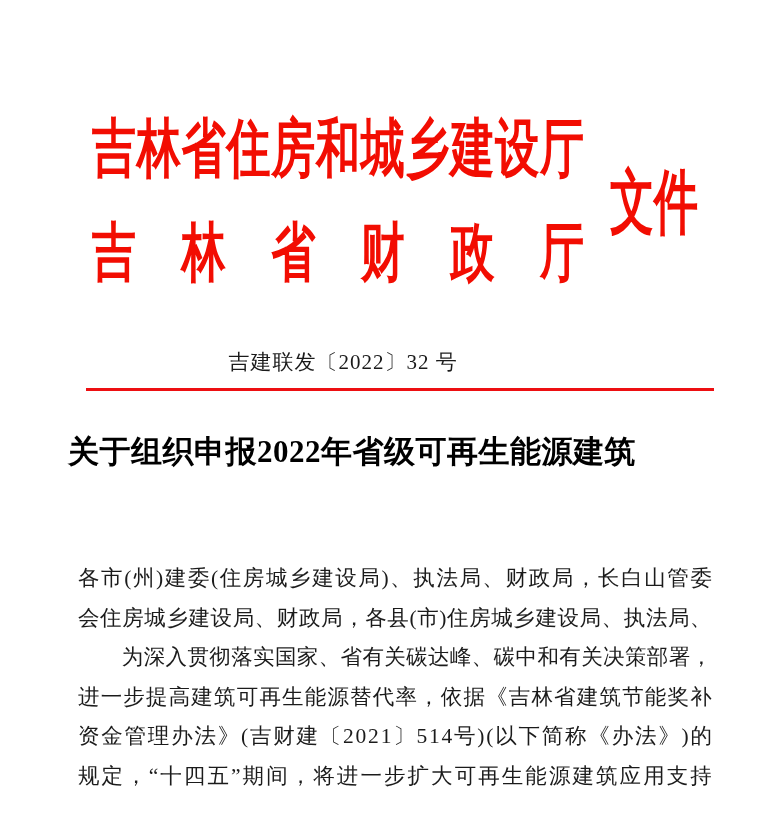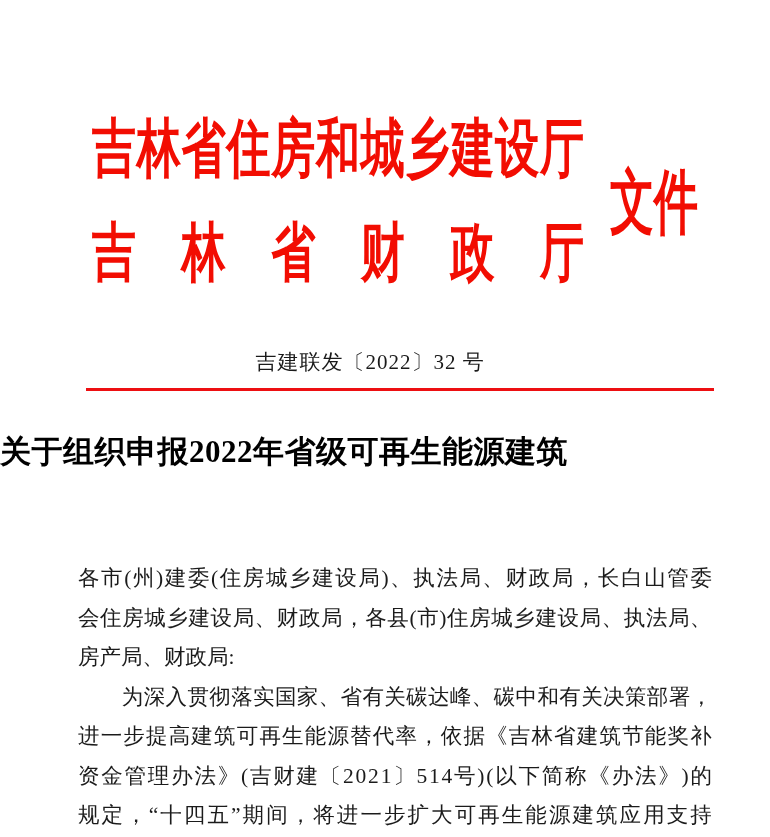--- a/index.html
+++ b/index.html
@@ -21,31 +21,31 @@
   .doc-label{
     position:absolute;left:610px;top:182px;width:110px;height:44px;
     color:#f20d02;font-weight:bold;font-size:44px;line-height:44px;
     transform:scaleY(1.6);transform-origin:44px 50%;
     white-space:nowrap;
   }
   
   .ref-num{
     position:absolute;left:0;top:348px;width:686px;
     text-align:center;font-size:21px;line-height:28px;
-    color:#1a1a1a;letter-spacing:1px;padding-left:27px;
+    color:#1a1a1a;letter-spacing:1px;
   }
   
   .red-rule{
     position:absolute;left:86px;top:388px;width:628px;height:3px;
     background:#ed0f12;
   }
   
   .title{
     position:absolute;left:0;top:430px;width:636px;
-    text-align:left;color:#000000;font-weight:bold;
+    text-align:right;color:#000000;font-weight:bold;
     font-size:31px;line-height:43px;letter-spacing:0.5px;
   }
   
   .body-text{
     position:absolute;left:78px;top:559px;width:634px;
     font-size:21.5px;line-height:39.5px;color:#1b1b1b;
   }
   .bl{height:39.5px;white-space:nowrap;}
   .bl.fill{
     display:flex;justify-content:space-between;align-items:baseline;
@@ -148,21 +148,20 @@
         <span>乡</span>
         <span>建</span>
         <span>设</span>
         <span>局</span>
         <span>、</span>
         <span>执</span>
         <span>法</span>
         <span>局</span>
         <span>、</span>
       </div>
-    <div class="bl">房产局、财政局:</div>
     <div class="bl fill">
         <span>　</span>
         <span>　</span>
         <span>为</span>
         <span>深</span>
         <span>入</span>
         <span>贯</span>
         <span>彻</span>
         <span>落</span>
         <span>实</span>

